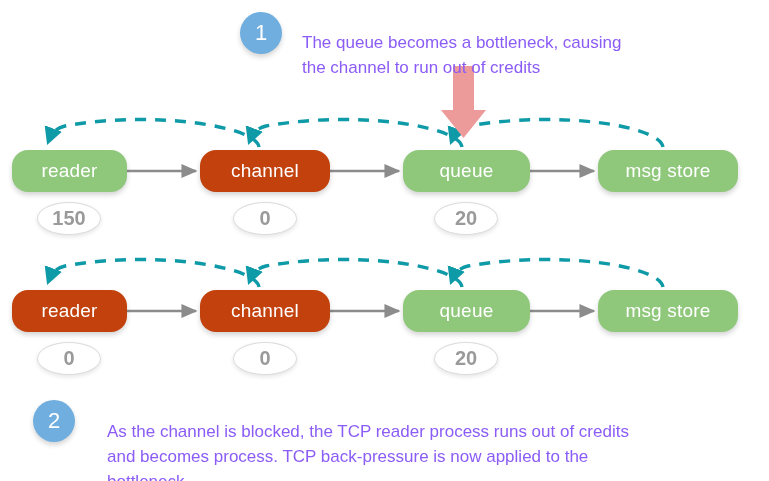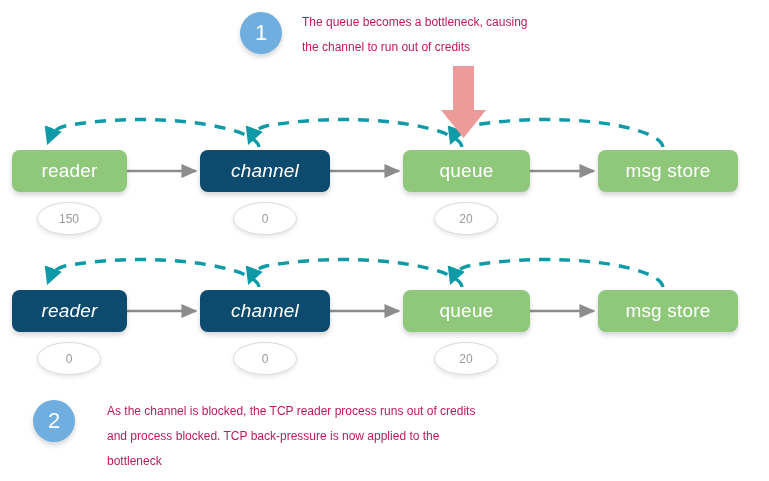--- a/index.html
+++ b/index.html
@@ -29,48 +29,49 @@
     left: 0; top: 0;
     width: 769px;
     height: 481px;
     pointer-events: none;
   }
 
   
   .node {
     position: absolute;
     height: 42px;
-    border-radius: 8px;
+    border-radius: 16px;
     display: flex;
     align-items: center;
     justify-content: center;
     color: #ffffff;
     font-size: 19px;
     letter-spacing: .2px;
     box-shadow: 0 3px 5px rgba(0,0,0,0.17);
     box-sizing: border-box;
   }
   .node.green  { background: #8FC87B; }
-  .node.yellow { background: #0c4a6e; font-style: italic; }
+  .node.yellow { background: #c2410c; }
 
   
   .badge {
     position: absolute;
     width: 64px;
     height: 33px;
     border-radius: 50%;
     background: #ffffff;
     border: 1px solid #dcdcdc;
     display: flex;
     align-items: center;
     justify-content: center;
     color: #9a9a9a;
-    font-size: 12px;
+    font-size: 20px;
     box-shadow: 0 2px 4px rgba(0,0,0,0.10);
     box-sizing: border-box;
+    font-weight: bold;
   }
 
   
   .step-marker {
     position: absolute;
     width: 42px;
     height: 42px;
     border-radius: 50%;
     background: #6FAEDE;
     color: #ffffff;
@@ -78,23 +79,24 @@
     align-items: center;
     justify-content: center;
     font-size: 22px;
     box-shadow: 0 3px 5px rgba(0,0,0,0.17);
     box-sizing: border-box;
   }
 
   
   .caption {
     position: absolute;
-    color: #be185d;
-    font-size: 12px;
+    color: #8b5cf6;
+    font-size: 17px;
     line-height: 25px;
+    margin-top: 20px;
   }
 
   .caption-line { display: block; white-space: pre; }
 </style>
 </head>
 <body>
 
 <div id="canvas">
 
   <svg id="wires" viewBox="0 0 769 481" xmlns="http://www.w3.org/2000/svg">
@@ -158,17 +160,17 @@
   <div class="node green" style="left:598px; top:290px; width:140px;">msg store</div>
 
   <div class="badge" style="left:37px; top:342px;">0</div>
   <div class="badge" style="left:233px; top:342px;">0</div>
   <div class="badge" style="left:434px; top:342px;">20</div>
 
   <div class="step-marker" style="left:33px; top:400px;">2</div>
 
   <div class="caption" style="left:107px; top:399px; width:660px;">
     <span class="caption-line">As the channel is blocked, the TCP reader process runs out of credits</span>
-    <span class="caption-line">and process blocked. TCP back-pressure is now applied to the</span>
+    <span class="caption-line">and becomes process. TCP back-pressure is now applied to the</span>
     <span class="caption-line">bottleneck</span>
   </div>
 
 </div>
 
 </body></html>

